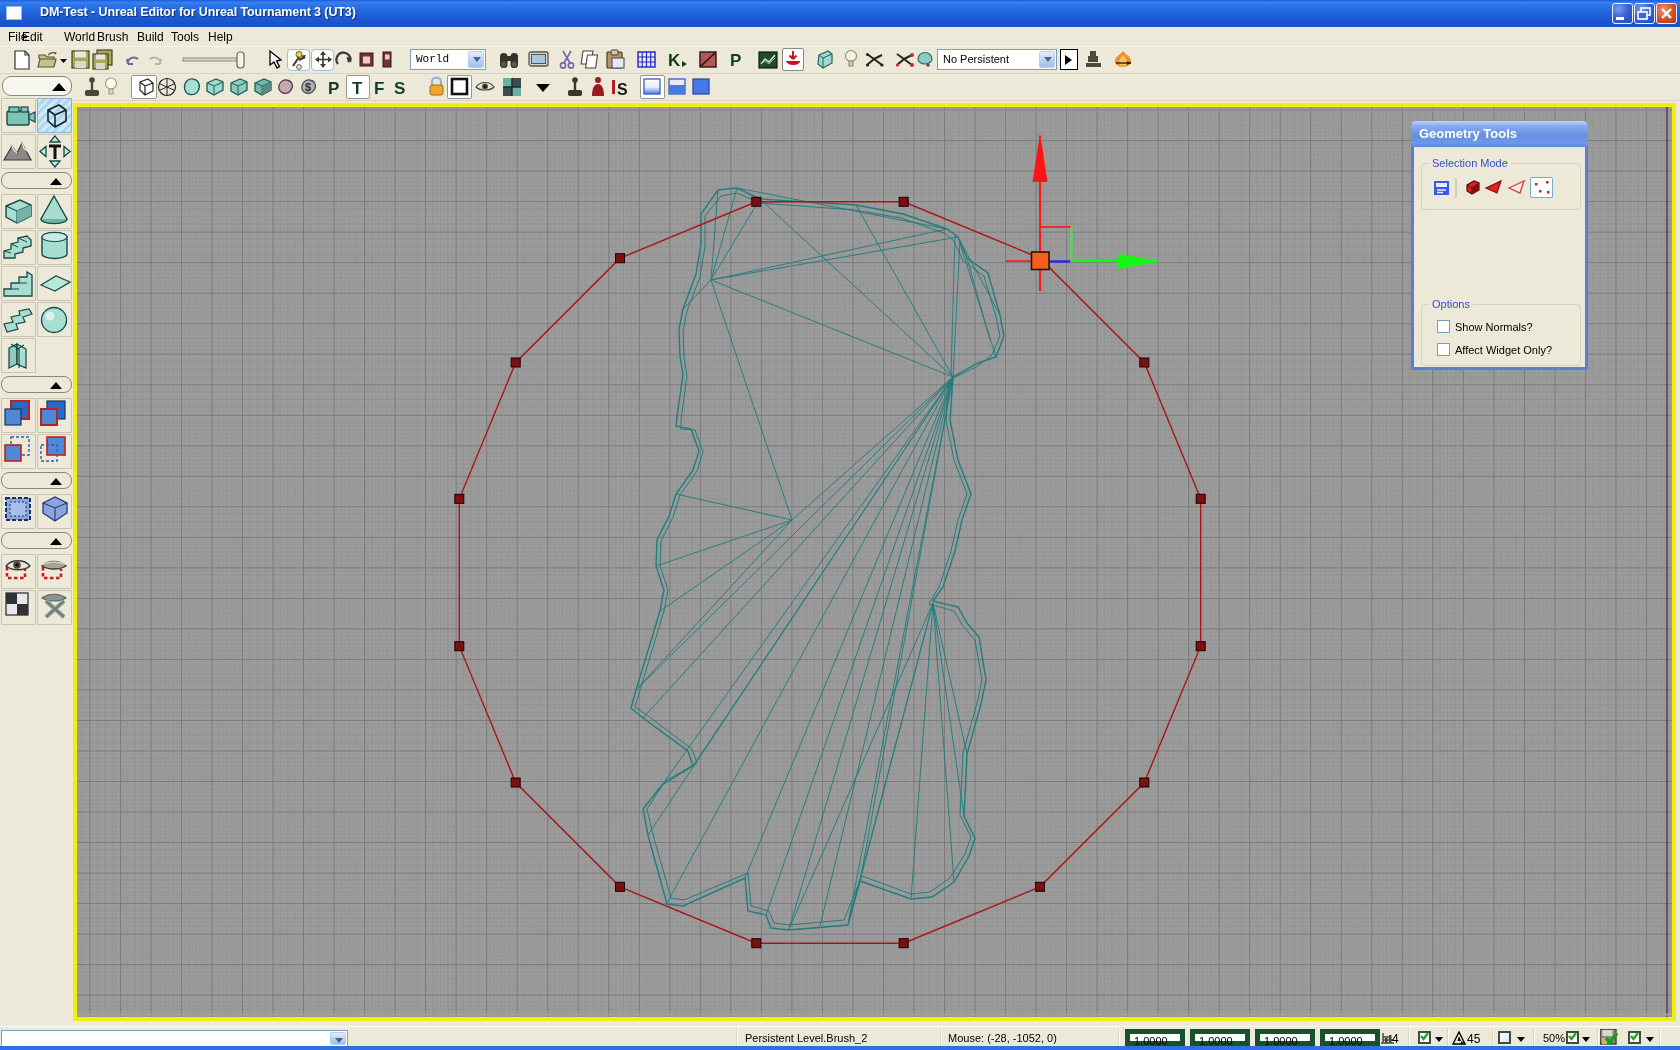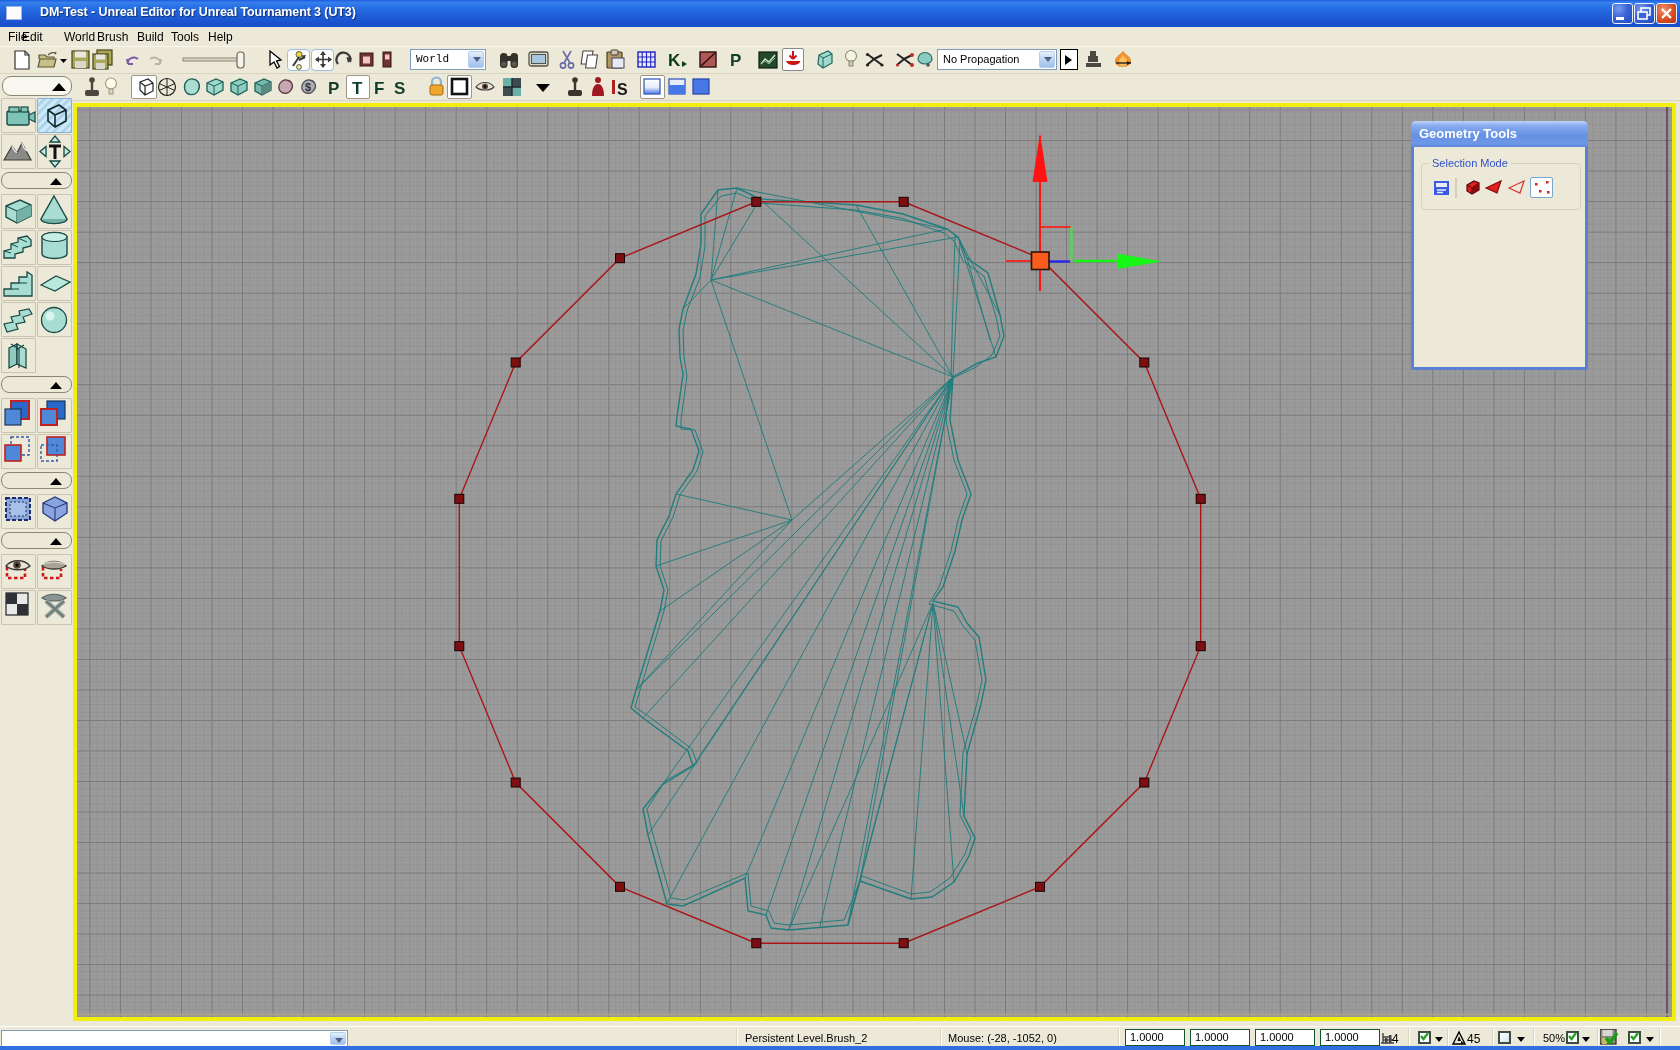--- a/index.html
+++ b/index.html
@@ -37,21 +37,21 @@
 #gt { left:1411px; top:124px; width:177px; height:246px; background:#ece9d8;
   border:3px solid #5a80d6; border-top:none; border-radius:0 0 2px 2px; }
 #gt .gtitle { position:absolute; left:-3px; top:-3px; width:177px; height:26px; border-radius:5px 5px 0 0;
   background:linear-gradient(180deg,#bdd4fa 0%,#88acee 18%,#6590e2 55%,#6d98e8 85%,#5e86da 100%);
   color:#fff; font-weight:bold; font-size:13px; padding:5px 0 0 8px; }
 .group { position:absolute; border:1px solid #d6d2bc; border-radius:4px; }
 .glabel { position:absolute; top:-7px; left:7px; background:#ece9d8; padding:0 3px; color:#3050c8; font-size:11px; }
 .cb { position:absolute; width:13px; height:13px; background:#fff; border:1px solid #7b9ebd; }
 #statusbar { left:0; top:1026px; width:1680px; height:20px; background:#ece9d8; border-top:1px solid #fff; }
 #bottomline { left:0; top:1046px; width:1680px; height:4px; background:#2f6fe0; }
-.sbox { position:absolute; background:#fff; border:1px solid #14532d; font-size:11px; padding:1px 0 0 4px; }
+.sbox { position:absolute; background:#fff; border:5px solid #14532d; font-size:11px; padding:1px 0 0 4px; }
 .sep { position:absolute; width:2px; background:#d8d4c0; border-right:1px solid #fff; }
 .minicb { position:absolute; width:13px; height:13px; background:#fff; border:2px solid #3a4f42; }
 .darr { position:absolute; width:0; height:0; border-left:4px solid transparent; border-right:4px solid transparent; border-top:5px solid #000; }
 </style>
 </head>
 <body>
 
 <div id="titlebar" class="abs">
   <div class="ticon abs"></div>
   <div class="ttext abs">DM-Test - Unreal Editor for Unreal Tournament 3 (UT3)</div>
@@ -242,21 +242,21 @@
         <circle cx="1.5" cy="12" r="1.6" fill="#c03030"></circle>
       </g>
 
     <g transform="translate(917,5)">
         <path d="M1 7 a7 6.5 0 0 1 14 0 a7 5 0 0 1 -14 0 Z" fill="#8accc4" stroke="#2a6a62" stroke-width="1.2"></path>
         <circle cx="11" cy="13" r="1.8" fill="#555"></circle>
       </g>
   </svg>
 
   <div class="combo ic" style="left:937px; top:2px; width:120px; height:21px;">
-    <span style="position:absolute; left:5px; top:3px;">No Propagation</span>
+    <span style="position:absolute; left:5px; top:3px;">No Persistent</span>
       <div class="arr"></div>
   </div>
   <div class="ic" style="left:1060px; top:2px; width:18px; height:21px; background:#fff; border:1.5px solid #000;"></div>
   <svg width="1680" height="26" style="position:absolute;left:0;top:0;">
     <path d="M1065 8 l7 5 l-7 5 Z" fill="#000"></path>
 
     <g transform="translate(1086,4)">
         <rect x="4" y="0" width="6" height="5" fill="#4a4a42"></rect>
         <rect x="2" y="5" width="10" height="6" fill="#4a4a42"></rect>
         <rect x="0" y="12" width="15" height="4" fill="#4a4a42"></rect>
@@ -634,20 +634,27 @@
       <svg width="23" height="21" style="position:absolute;left:0;top:0;">
           <g fill="#d02020">
             <rect x="4" y="5" width="2.5" height="2.5"></rect>
             <rect x="15" y="3" width="2.5" height="2.5"></rect>
             <rect x="8" y="12" width="2.5" height="2.5"></rect>
             <rect x="16" y="13" width="2.5" height="2.5"></rect>
           </g>
         </svg>
     </div>
   </div>
+  <div class="group" style="left:7px; top:180px; width:160px; height:62px;">
+    <div class="glabel">Options</div>
+    <div class="cb" style="left:15px; top:15px;"></div>
+    <span style="position:absolute; left:33px; top:16px;">Show Normals?</span>
+    <div class="cb" style="left:15px; top:38px;"></div>
+    <span style="position:absolute; left:33px; top:39px;">Affect Widget Only?</span>
+  </div>
 </div>
 
 <div id="statusbar" class="abs">
   <div class="combo" style="position:absolute; left:1px; top:3px; width:347px; height:17px;">
       <div class="arr"></div>
     </div>
   <div class="sep" style="left:736px; top:2px; height:17px;"></div>
   <span style="position:absolute; left:745px; top:5px;">Persistent Level.Brush_2</span>
   <div class="sep" style="left:940px; top:2px; height:17px;"></div>
   <span style="position:absolute; left:948px; top:5px;">Mouse: (-28, -1052, 0)</span>

